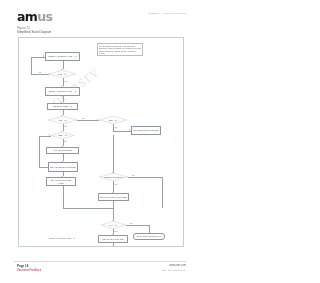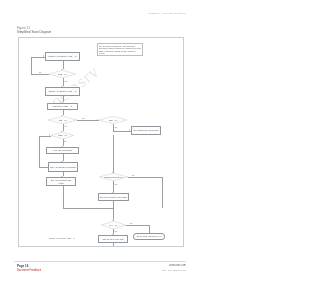--- a/index.html
+++ b/index.html
@@ -122,20 +122,21 @@
   .foot-doc{
     position:absolute;right:14px;top:268.5px;
     font-size:2.5px;color:#8d9298;text-align:right;white-space:nowrap;
   }
 </style>
 </head>
 <body>
 
 <div class="page">
 
+  <div class="logo"><span>am</span><span class="tail">us</span></div>
 
   <div class="hdr-right">TMD2772 – Proximity Detection</div>
   <div class="fig-label">Figure 11</div>
   <div class="fig-title">Simplified State Diagram</div>
 
   <div class="frame">
     <div class="canvas">
 
       <div class="watermark">oemsrv</div>
 

